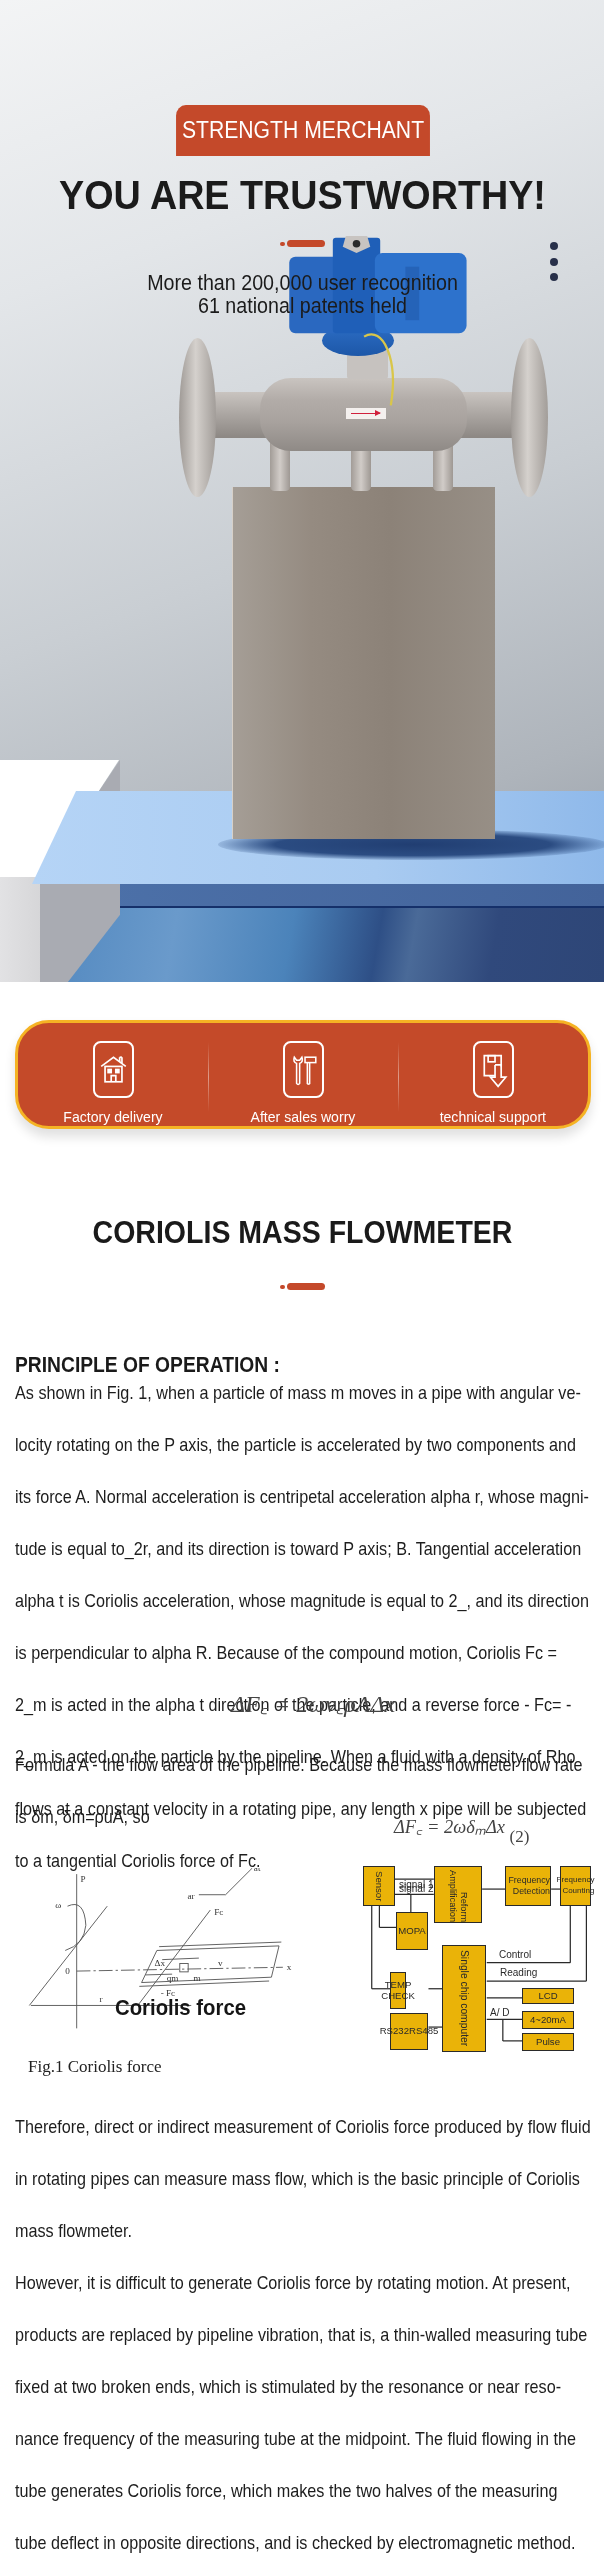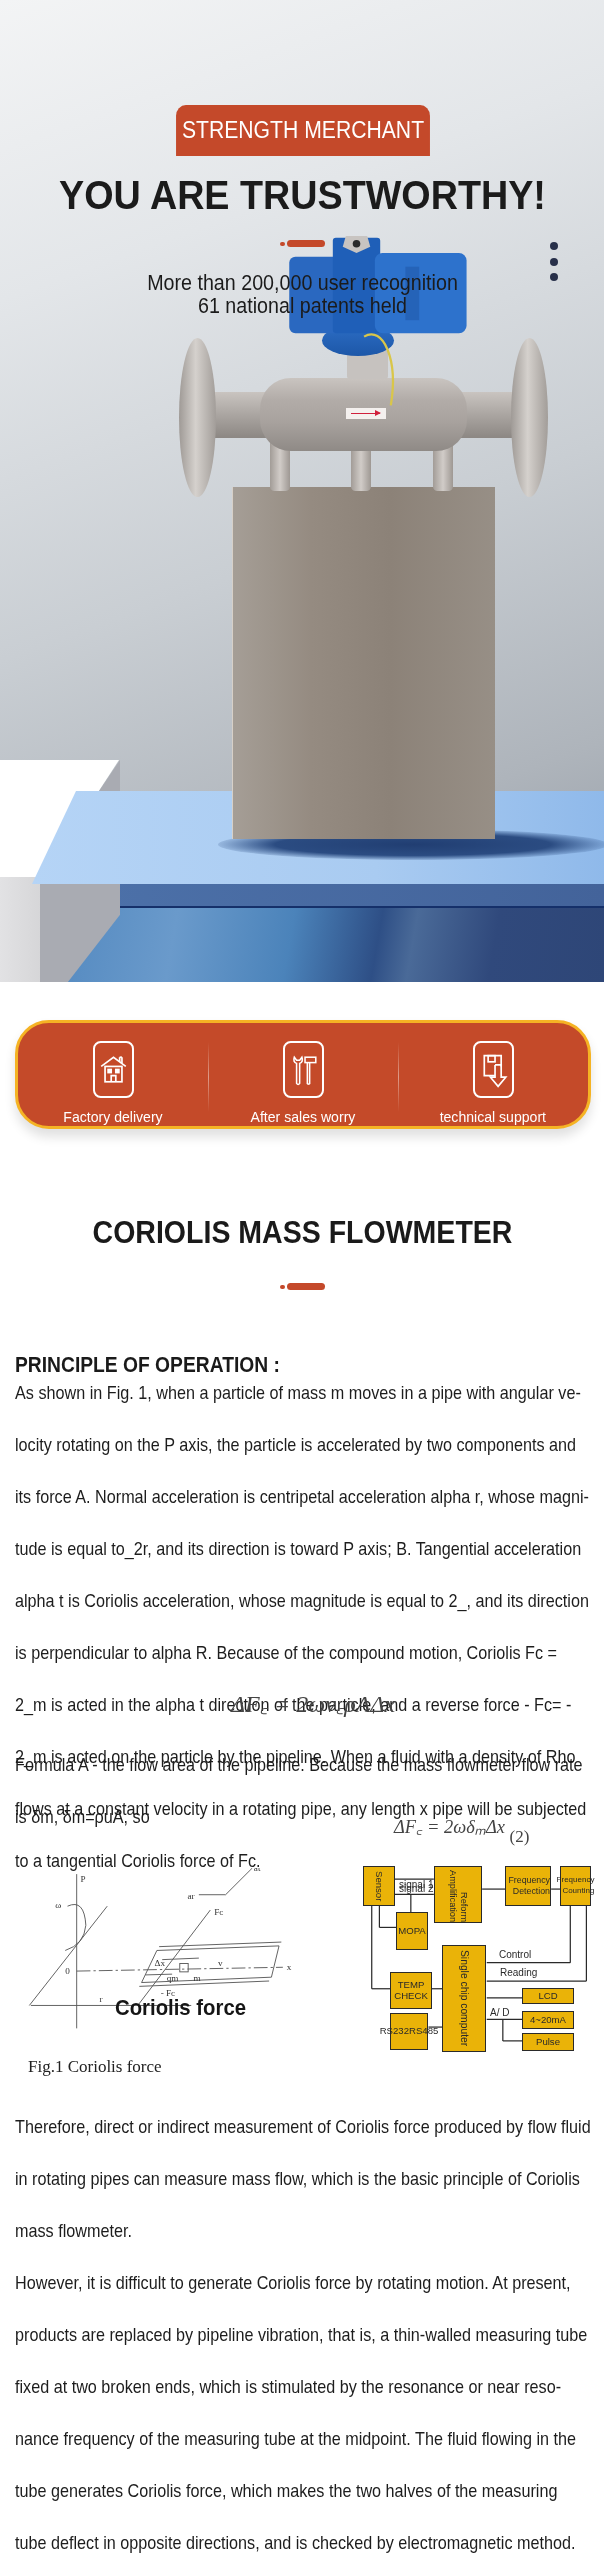--- a/index.html
+++ b/index.html
@@ -406,21 +406,21 @@
   </svg>
   <div class="bd-box bd-vert" style="left:1.5px;top:0;width:32px;height:40px;">Sensor</div>
   <div class="bd-text" style="left:38px;top:13px;">signal 1</div>
   <div class="bd-text" style="left:38px;top:17px;">signal 2</div>
   <div class="bd-box bd-vert" style="left:73px;top:0;width:48px;height:57px;font-size:9.2px;">Reform Amplification</div>
   <div class="bd-box" style="left:144px;top:0;width:46px;height:40px;font-size:8.8px;">Frequency Detection</div>
   <div class="bd-box" style="left:199px;top:0;width:31px;height:40px;font-size:8px;">Frequency Counting</div>
   <div class="bd-box" style="left:35px;top:46px;width:32px;height:38px;">MOPA</div>
   <div class="bd-text" style="left:138px;top:83px;">Control</div>
   <div class="bd-text" style="left:139px;top:101px;">Reading</div>
-  <div class="bd-box" style="left:29px;top:106px;width:42px;height:37px;flex-direction:column;">
+  <div class="bd-box" style="left:29px;top:106px;width:16px;height:37px;flex-direction:column;">
     <span>TEMP</span>
     <span>CHECK</span>
   </div>
   <div class="bd-box bd-vert" style="left:81px;top:79px;width:44px;height:107px;font-size:10.3px;">Single chip computer</div>
   <div class="bd-box" style="left:29px;top:147px;width:38px;height:37px;">
     <span>RS232</span>
     <span>RS485</span>
   </div>
   <div class="bd-box" style="left:161px;top:122px;width:52px;height:16px;">LCD</div>
   <div class="bd-text" style="left:129px;top:141px;">A/ D</div>

